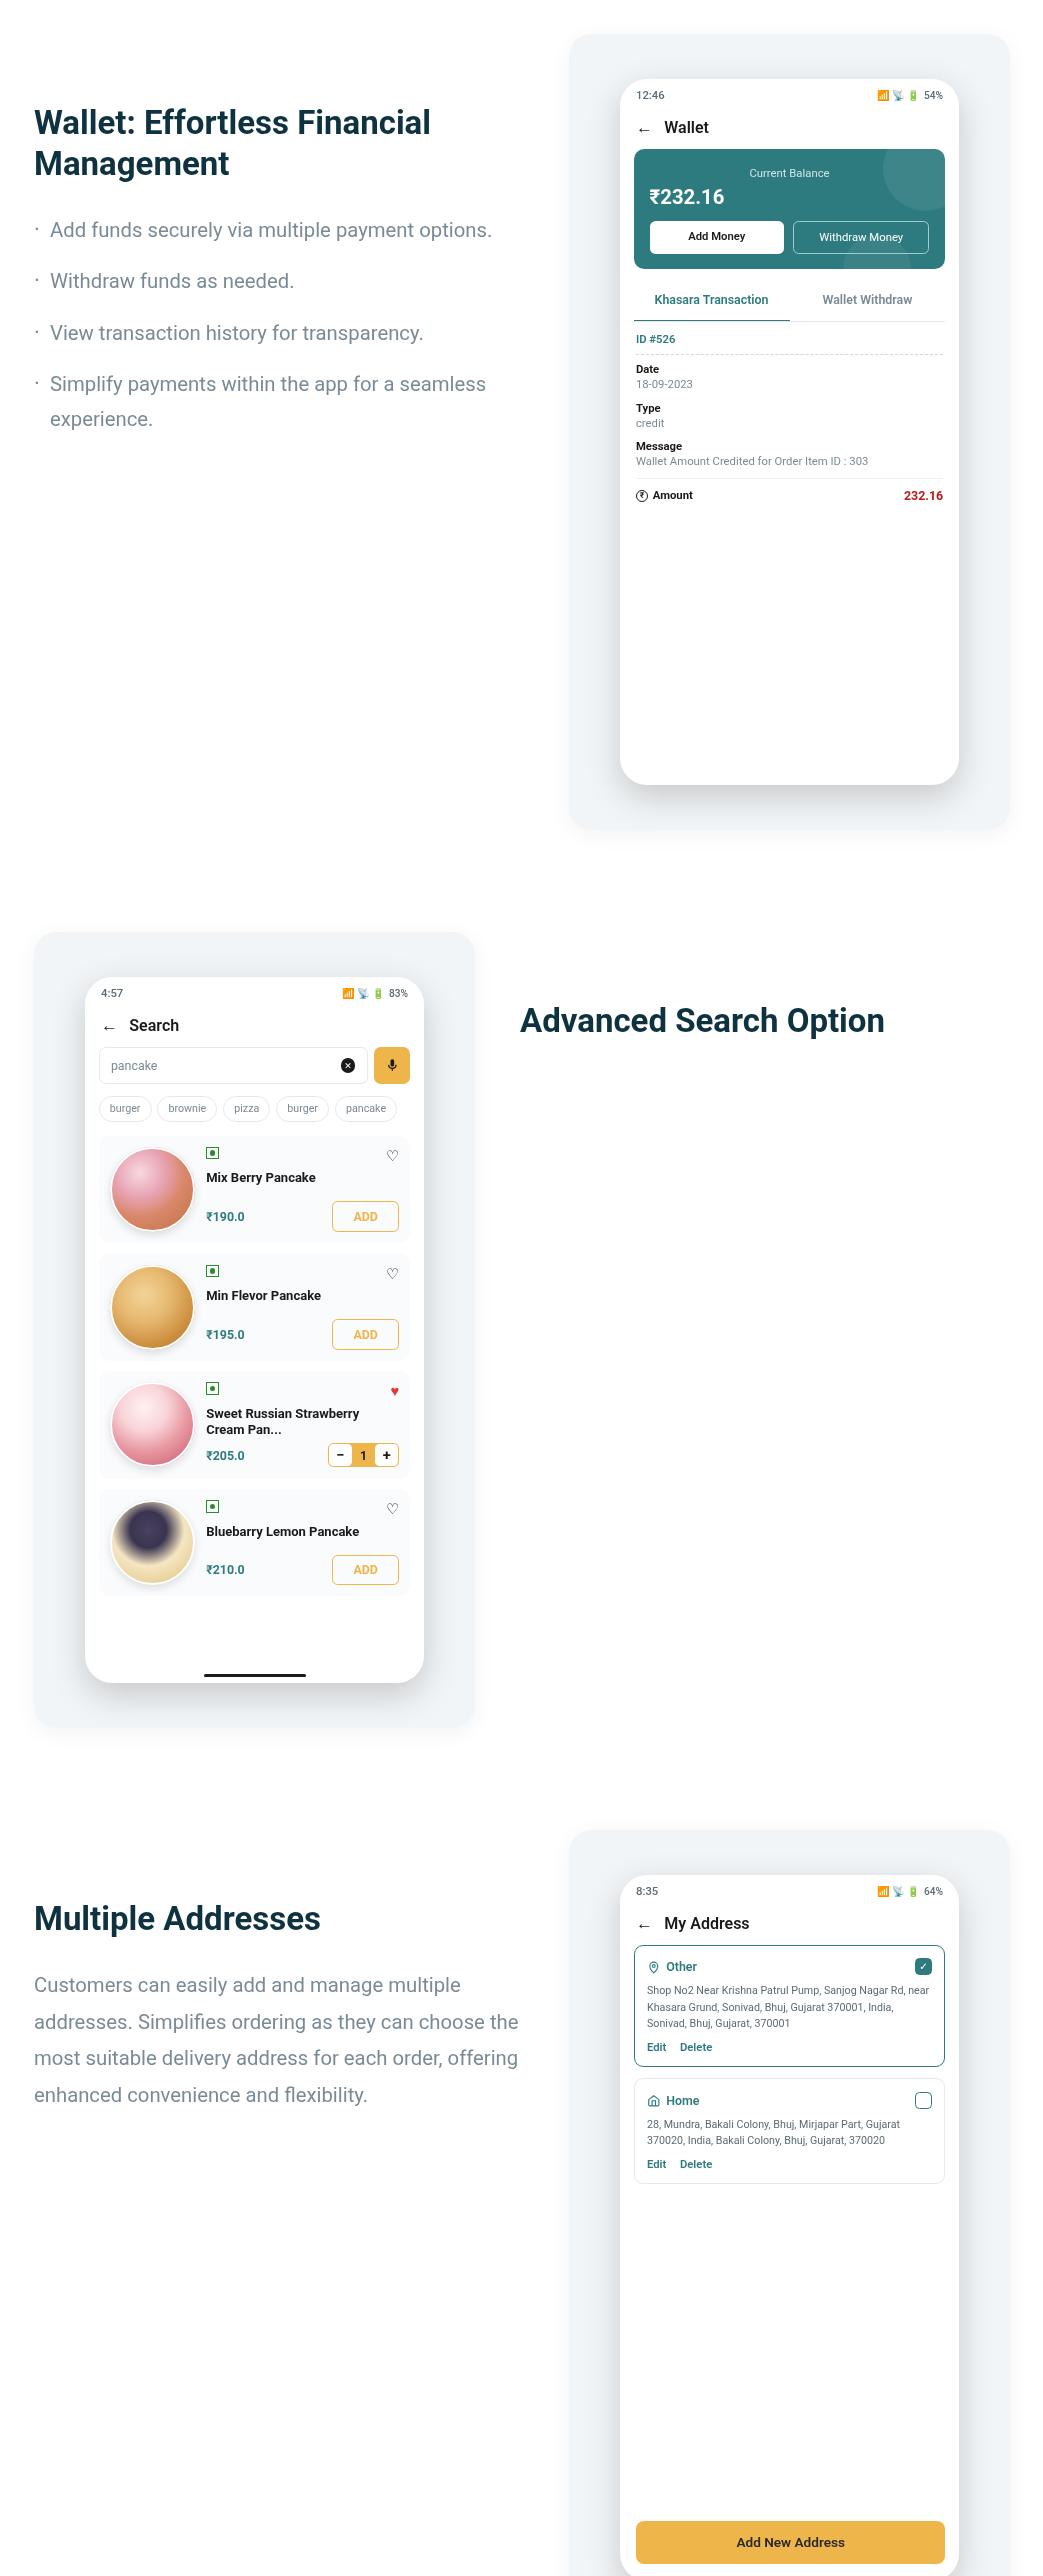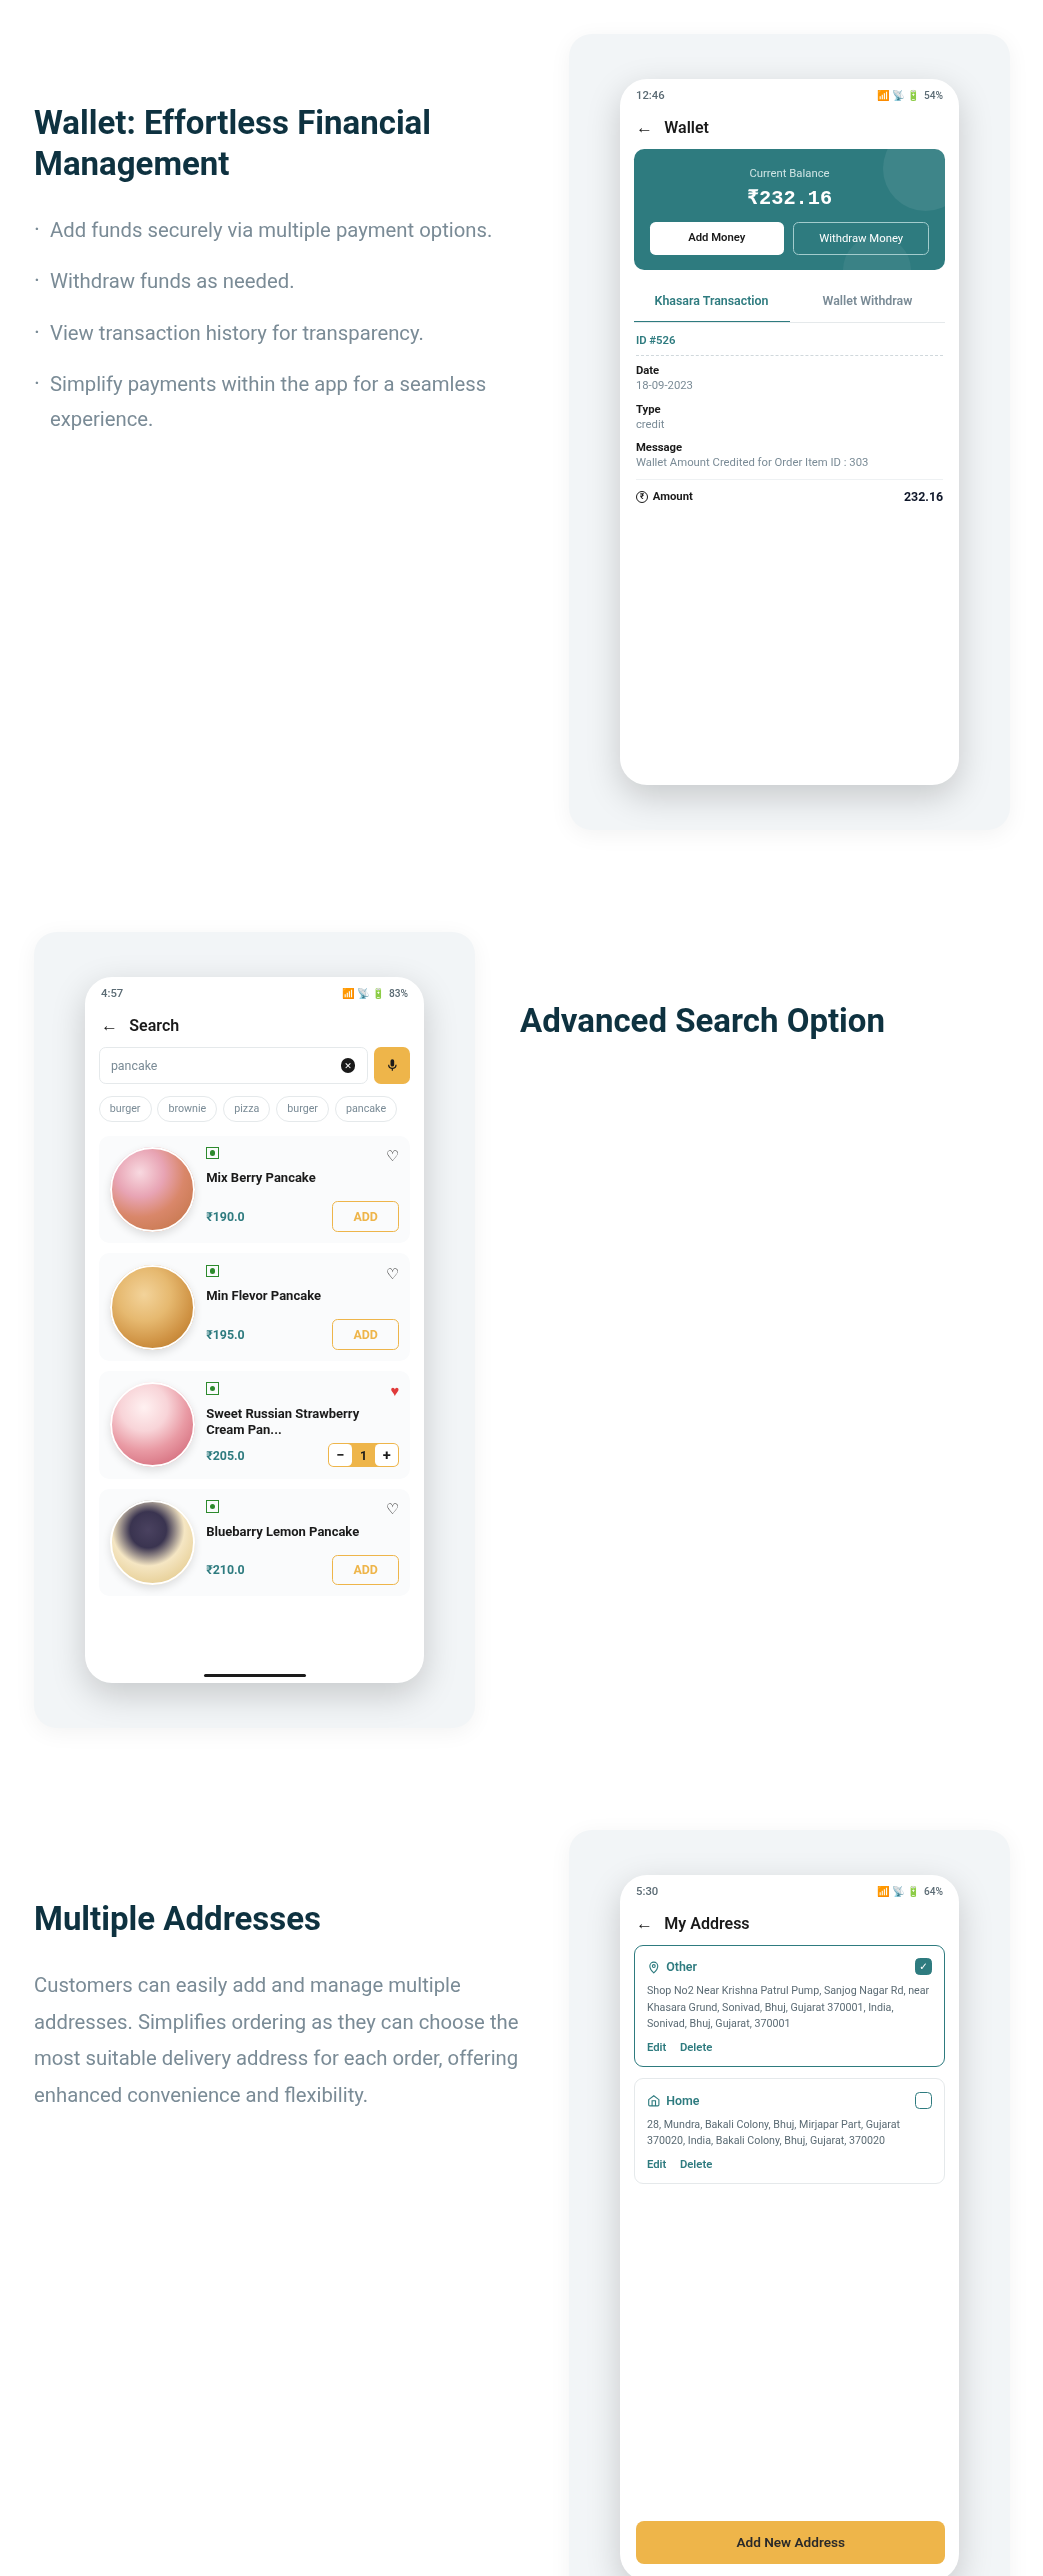--- a/index.html
+++ b/index.html
@@ -19,36 +19,36 @@
 .sb-icons { display:flex; gap:3.4px; align-items:center; font-size:10.2px; }
 .titlebar { display:flex; align-items:center; gap:11.3px; padding:9px 16px 11.3px; font-size:16px; font-weight:600; color:#1a1a1a; }
 .back-arrow { font-size:17px; color:#1a1a1a; cursor:pointer; }
 .phone-body { flex:1; overflow:hidden; padding:0 13.6px 13.6px; }
 
 
 .wallet-card { background:#2e7b7f; border-radius:10.2px; padding:18px 16px 14.7px; position:relative; overflow:hidden; }
 .wallet-card::after { content:""; position:absolute; right:-22.6px; top:-22.6px; width:85px; height:85px; background:rgba(255,255,255,0.08); border-radius:50%; }
 .wallet-card::before { content:""; position:absolute; right:34px; bottom:-34px; width:68px; height:68px; background:rgba(255,255,255,0.06); border-radius:50%; }
 .wc-label { color:#cfe4e4; font-size:11.3px; text-align:center; }
-.wc-amount { color:#fff; font-size:20.3px; font-weight:700; text-align:center; margin:4.5px 0 12.4px;font-family:Liberation Mono, monospace; }
+.wc-amount { color:#fff; font-size:20.3px; font-weight:700; margin:4.5px 0 12.4px; }
 .wc-btns { display:flex; gap:9px; position:relative; z-index:1; }
 .wc-btn { flex:1; padding:9px 0; border-radius:5.6px; font-size:11.3px; text-align:center; cursor:pointer; }
 .wc-btn.primary { background:#fff; color:#1a1a1a; font-weight:600; }
 .wc-btn.secondary { background:transparent; border:0.8px solid #a3cccd; color:#fff; }
 .tabs { display:flex; margin-top:11.3px; border-bottom:0.6px solid #e5e9eb; }
 .tab { flex:1; text-align:center; padding:12.4px 0; font-size:12.4px; font-weight:600; color:#7a8b96; cursor:pointer; }
 .tab.active { color:#2e7b7f; border-bottom:1.7px solid #2e7b7f; }
 .txn { padding:11.3px 2.3px; }
 .txn-id { color:#2e7b7f; font-weight:600; font-size:11.3px; border-bottom:0.6px dashed #d0d8dc; padding-bottom:8px; margin-bottom:8px; }
 .txn-row { margin-bottom:10.2px; }
 .txn-label { font-size:11.3px; font-weight:700; color:#1a1a1a; }
 .txn-val { font-size:11.3px; color:#7a8b96; margin-top:2.3px; }
 .txn-amount-row { display:flex; justify-content:space-between; align-items:center; border-top:0.6px solid #eef1f3; padding-top:9px; margin-top:4.5px; }
 .txn-ar-l { display:flex; align-items:center; gap:4.5px; font-size:11.3px; font-weight:700; color:#1a1a1a; }
-.txn-ar-r { font-size:12.4px; font-weight:700; color:#0f172a; }
+.txn-ar-r { font-size:12.4px; font-weight:700; color:#b91c1c; }
 .rupee-circle { width:12.4px; height:12.4px; border:1.1px solid #1a1a1a; border-radius:50%; display:inline-flex; align-items:center; justify-content:center; font-size:8px; }
 
 
 .search-row { display:flex; gap:6.8px; margin-bottom:11.3px; }
 .search-input { flex:1; border:0.8px solid #e5e9eb; border-radius:6.8px; padding:10.2px 11.3px; display:flex; align-items:center; justify-content:space-between; font-size:12.4px; color:#7a8b96; }
 .clear-x { width:14.7px; height:14.7px; background:#1a1a1a; border-radius:50%; color:#fff; display:flex; align-items:center; justify-content:center; font-size:9px; cursor:pointer; }
 .mic-btn { width:36px; background:#eeb54a; border-radius:6.8px; display:flex; align-items:center; justify-content:center; cursor:pointer; }
 .mic-svg { width:14.7px; height:14.7px; }
 .chips { display:flex; gap:5.6px; margin-bottom:13.6px; overflow:hidden; }
 .chip { border:0.6px solid #e5e9eb; border-radius:564px; padding:5.6px 10.2px; font-size:10.7px; color:#7a8b96; cursor:pointer; white-space:nowrap;text-align:center; }
@@ -255,21 +255,21 @@
 </div>
 
 <div class="section">
   <div class="text-col">
     <h2>Multiple Addresses</h2>
     <p class="para">Customers can easily add and manage multiple addresses. Simplifies ordering as they can choose the most suitable delivery address for each order, offering enhanced convenience and flexibility.</p>
   </div>
   <div class="phone-wrap">
     <div class="phone">
       <div class="statusbar">
-        <span>5:30</span>
+        <span>8:35</span>
         <span class="sb-icons">📶 📡 🔋 <span>64%</span></span>
       </div>
       <div class="titlebar">
         <span class="back-arrow">←</span>
         <span>My Address</span>
       </div>
       <div class="phone-body">
         <div class="addr-card sel">
           <div class="addr-top">
             <div class="addr-tag">

